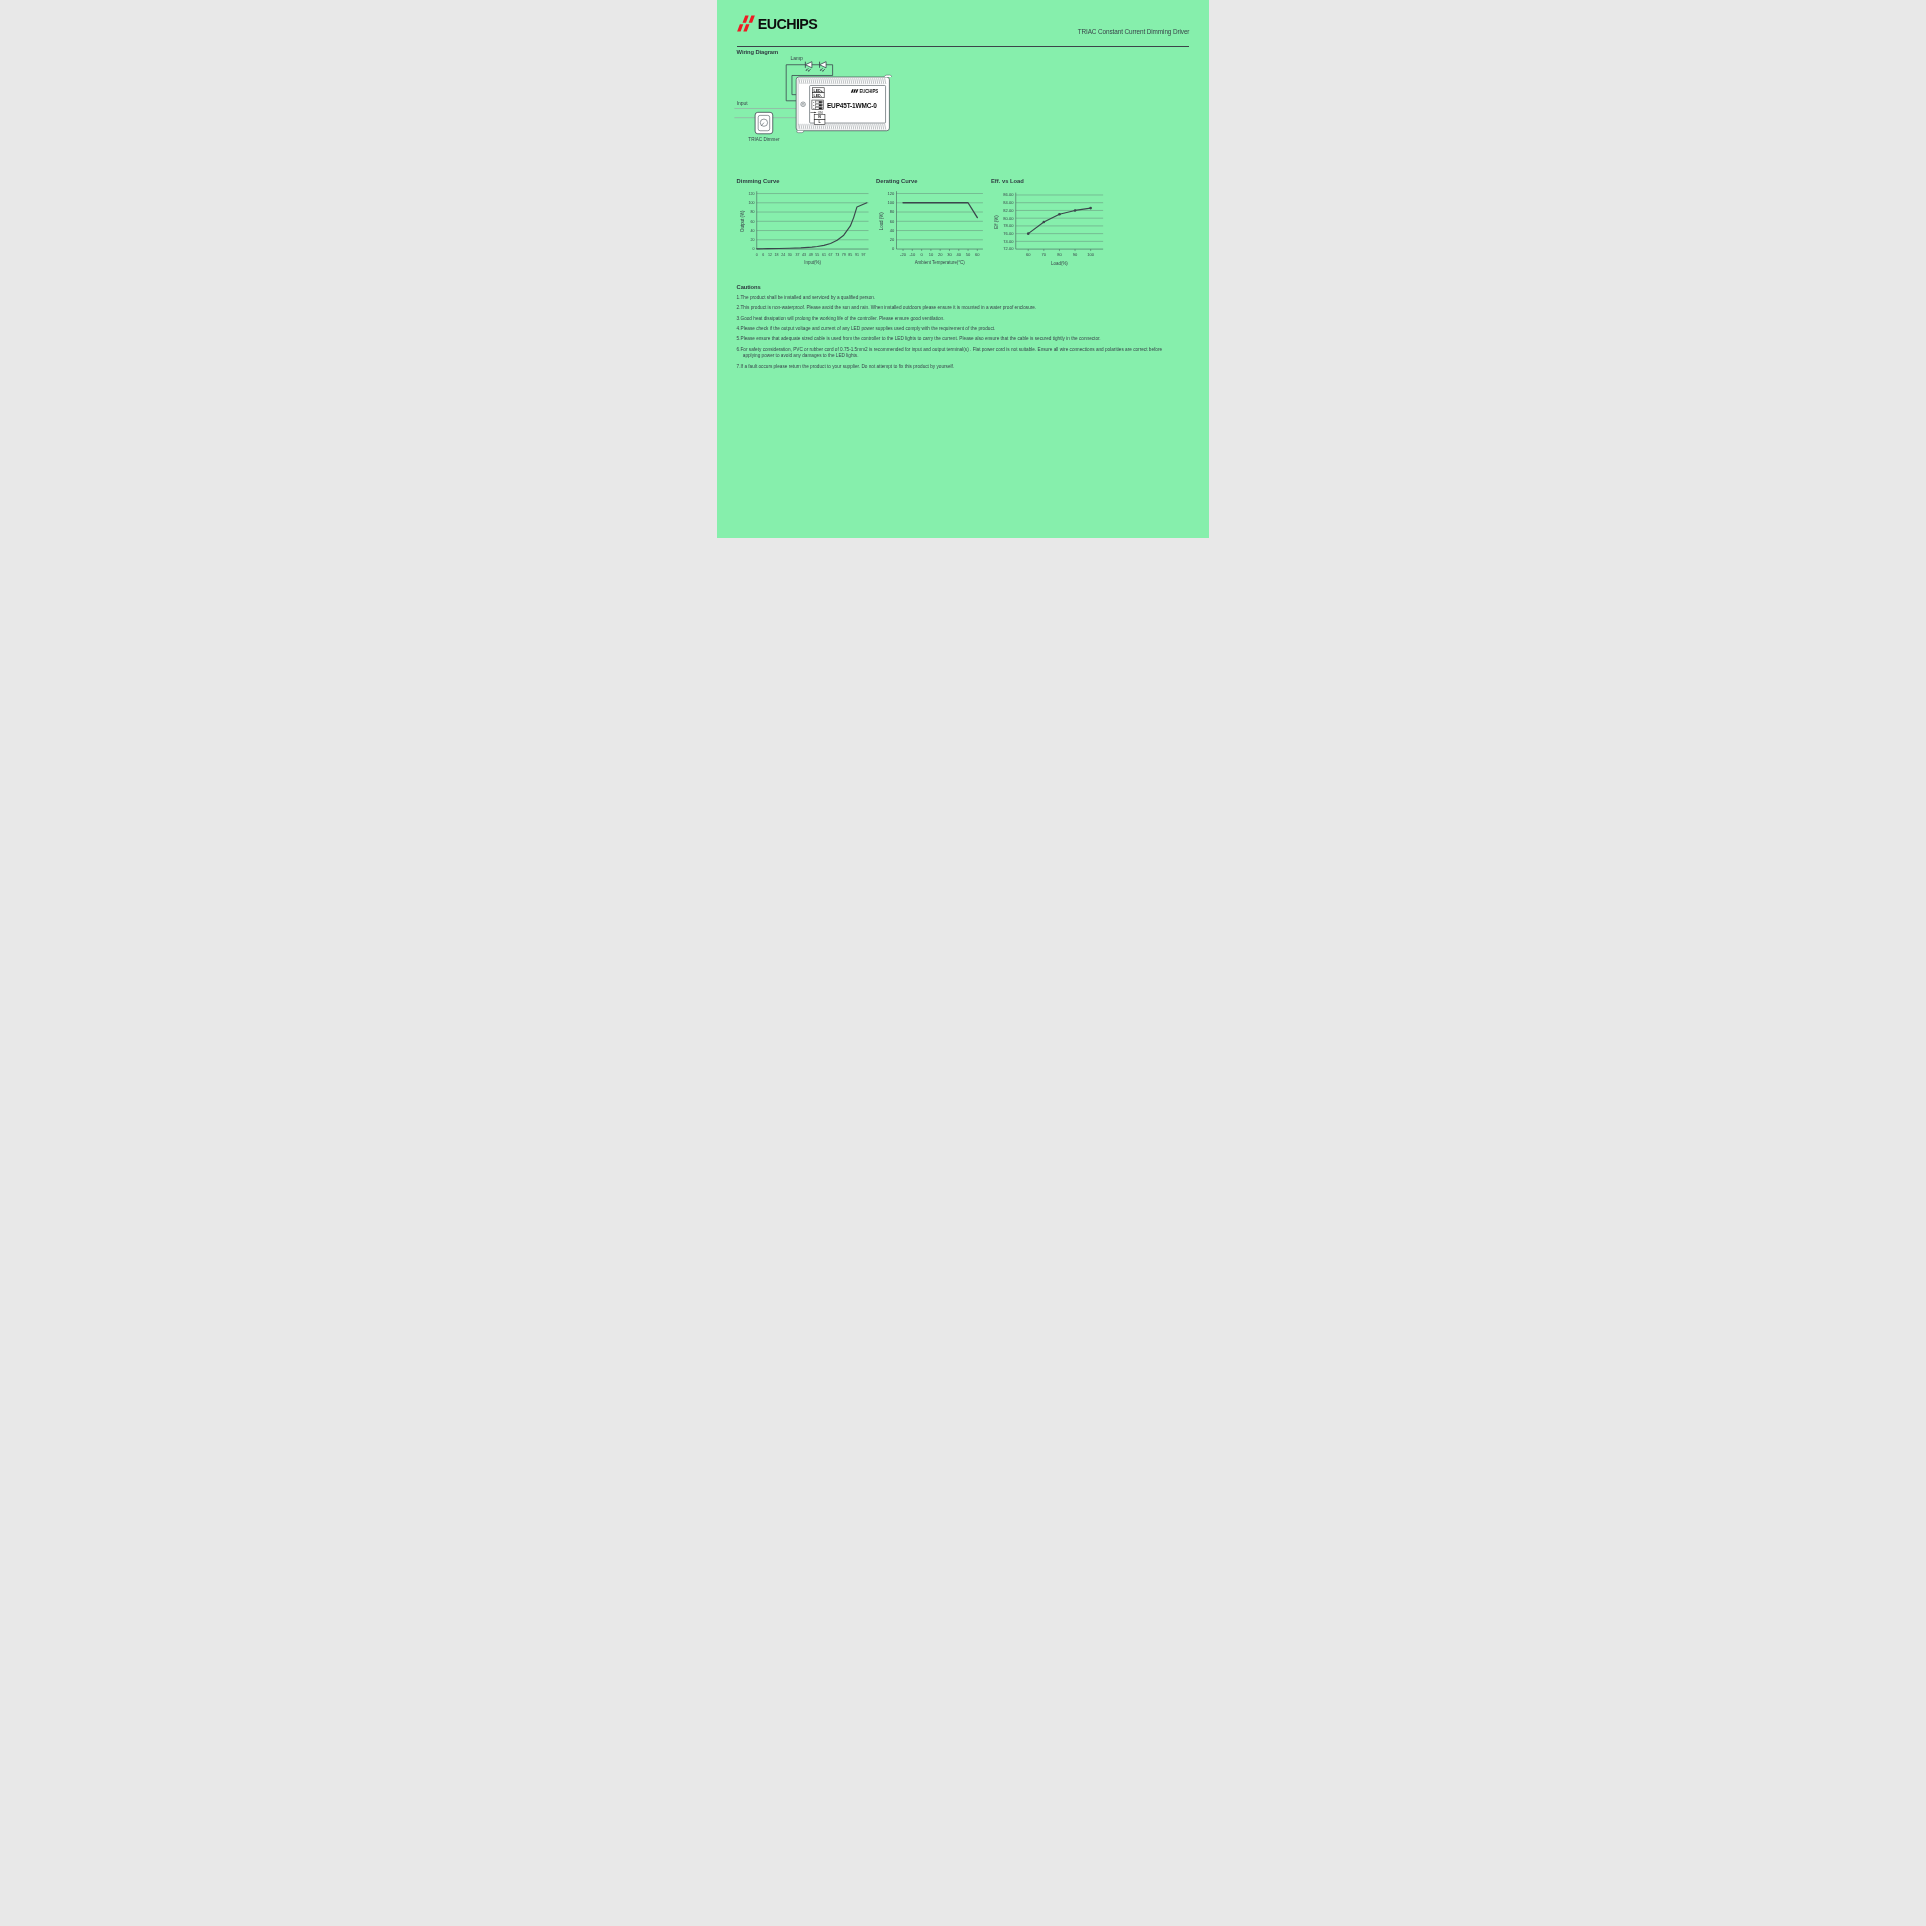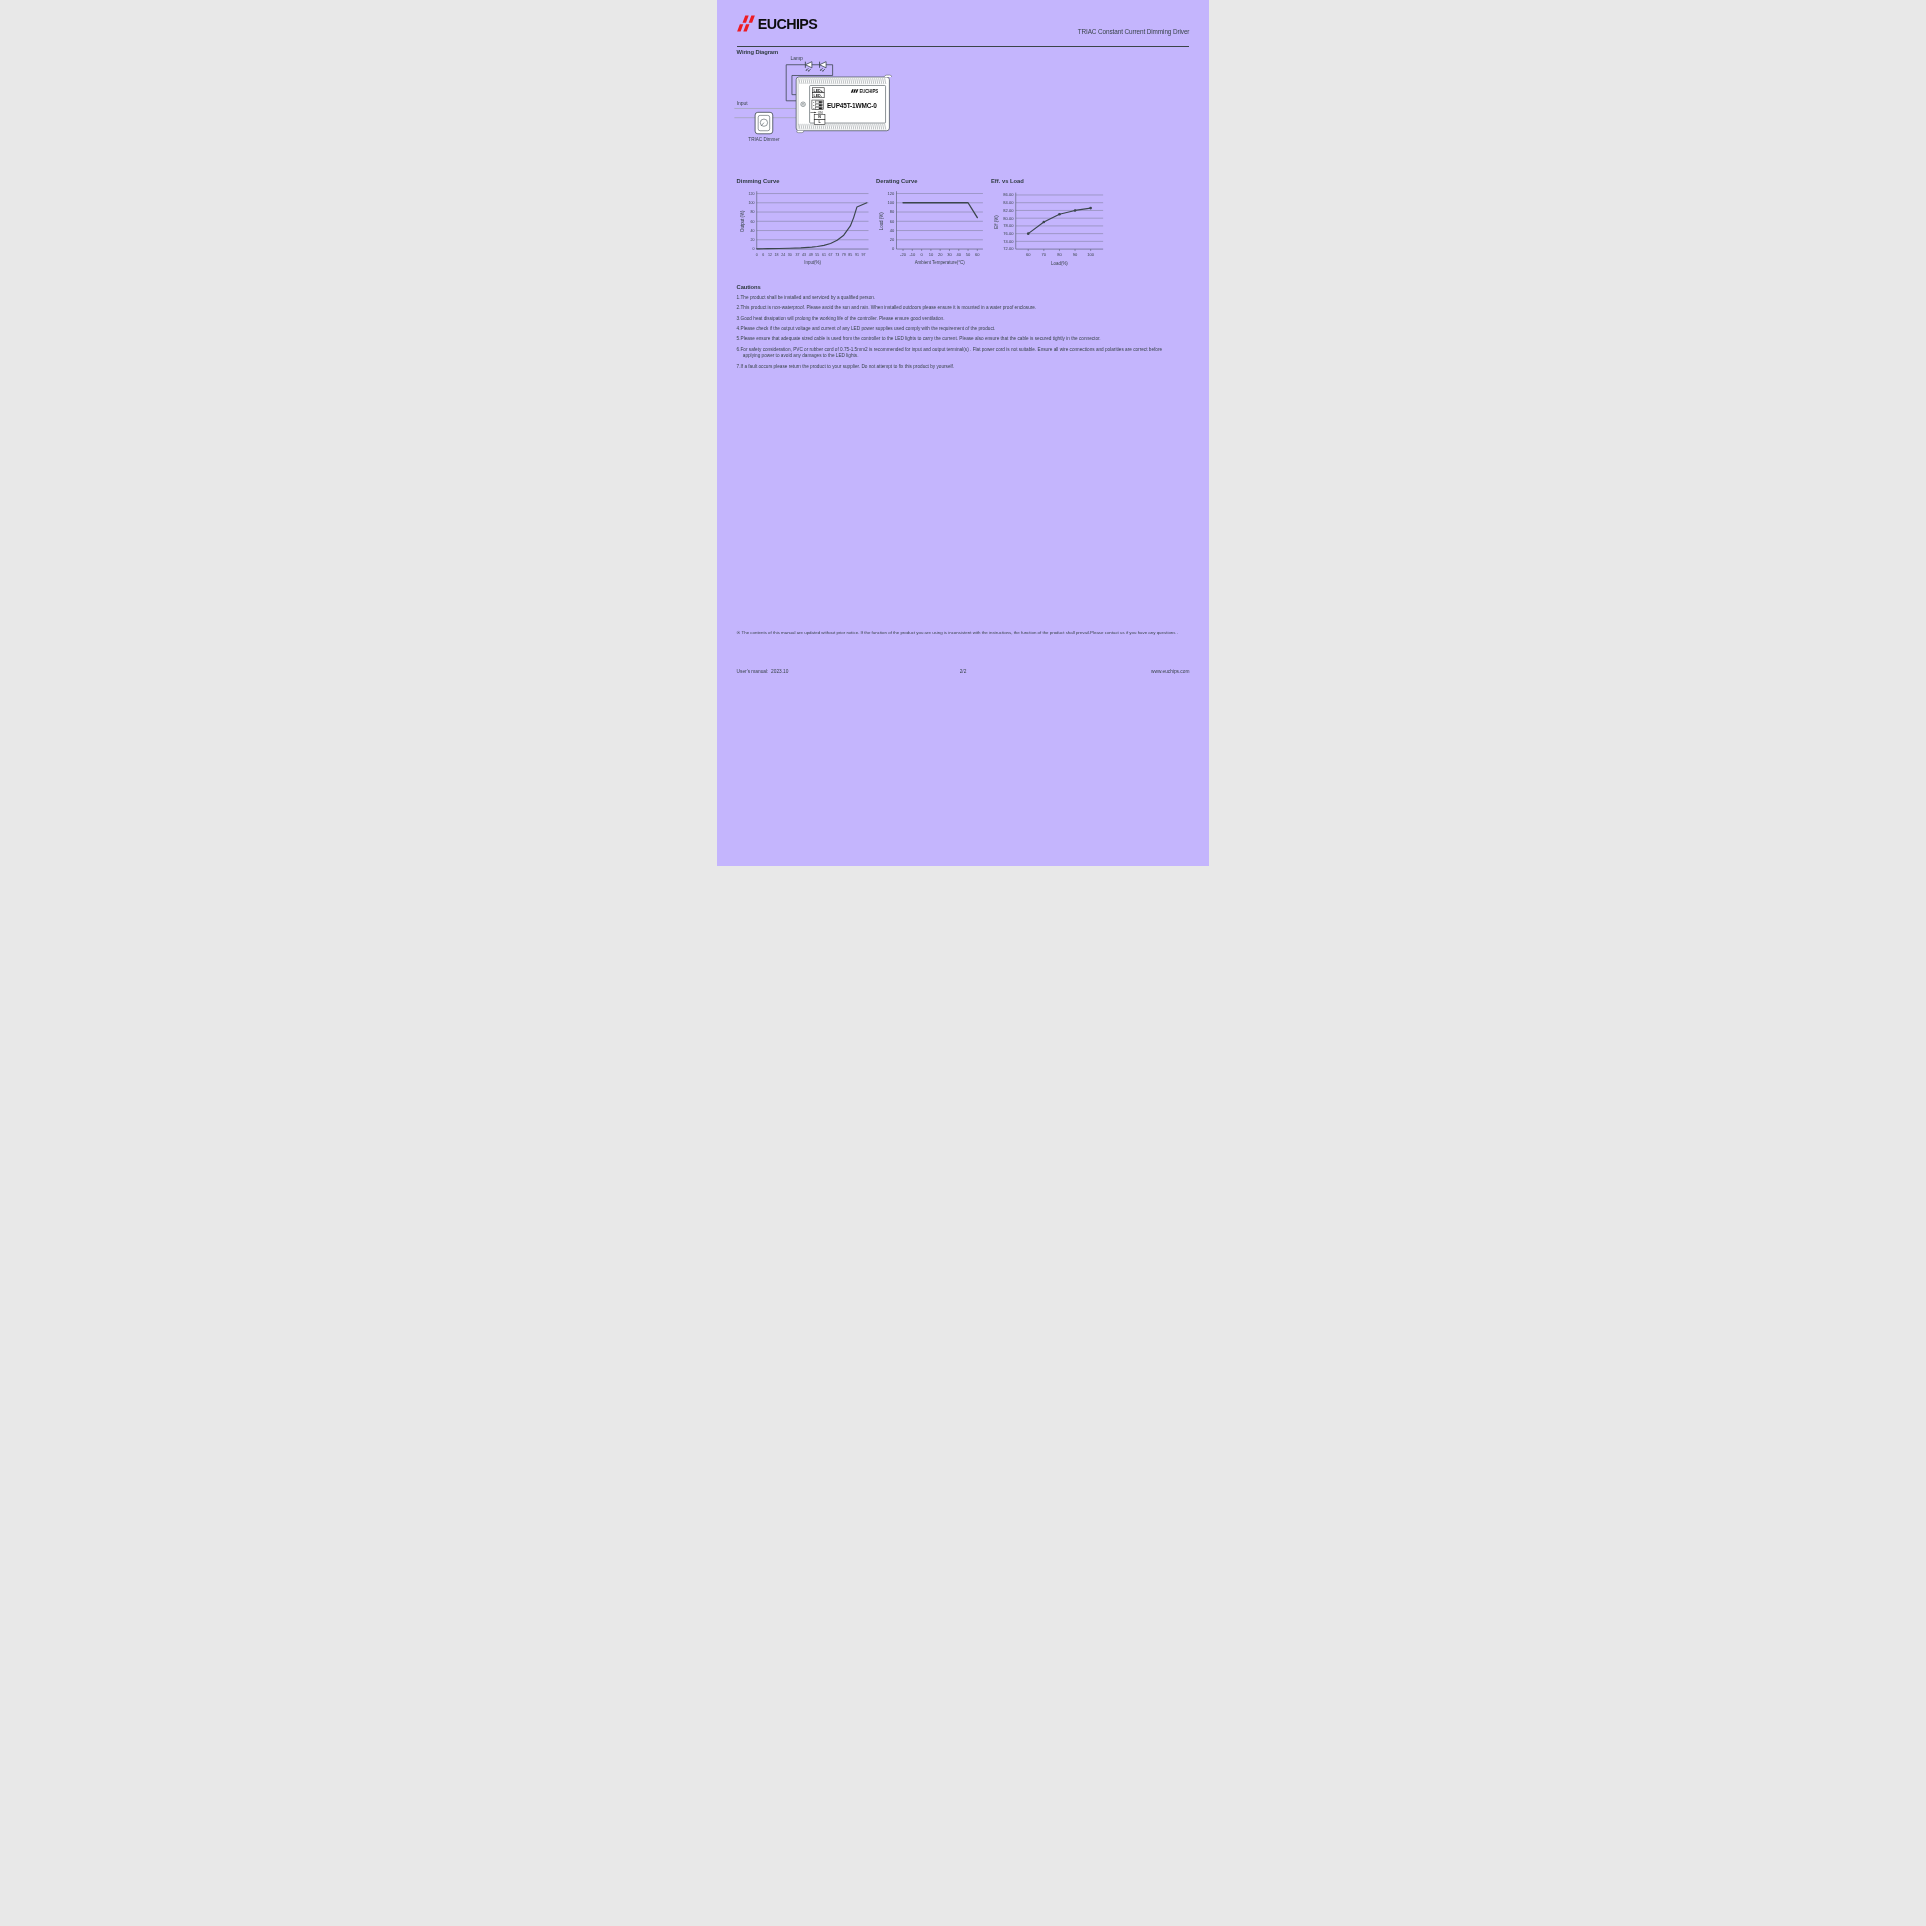--- a/index.html
+++ b/index.html
@@ -1,16 +1,16 @@
 <!DOCTYPE html>
 <html style="font-size:6.2px"><head>
 <meta charset="utf-8">
 <style>
   html,body{margin:0;padding:0;background:#e8e8e8;font-family:"Liberation Sans",sans-serif;}
-  #page{position:relative;width:492px;height:866px;background:#c4b5fd;margin:0 auto;overflow:hidden;color:#39444a;}
+  #page{position:relative;width:492px;height:538px;background:#86efac;margin:0 auto;overflow:hidden;color:#39444a;}
   .abs{position:absolute;}
   
   #logo{left:18.5px;top:15.4px;display:flex;align-items:center;gap:2.3px;}
   #logo-text{font-size:14.3px;font-weight:900;letter-spacing:-0.6px;color:#0d0d0d;}
   #header-title{right:19.6px;top:28px;font-size:6.4px;color:#39444a;letter-spacing:-0.1px;}
   #header-rule{left:19.6px;top:46px;width:452px;height:1px;background:#3b4449;}
   .section-heading{font-size:5.8px;font-weight:bold;color:#2e3a40;letter-spacing:-0.1px;}
   
   .chart-title{font-size:5.8px;font-weight:bold;color:#2e3a40;}
   svg text{font-family:"Liberation Sans",sans-serif;}

